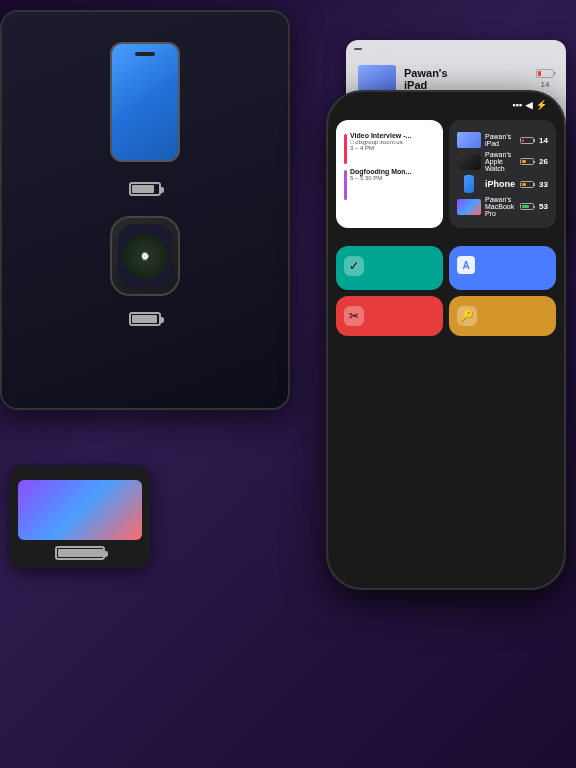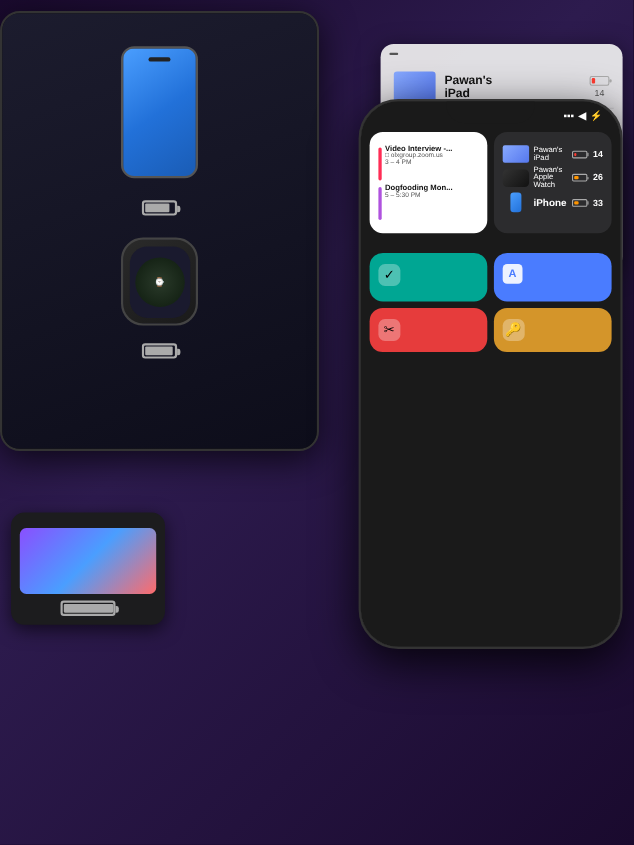--- a/index.html
+++ b/index.html
@@ -668,20 +668,28 @@
           <div class="bat-device-pct">26</div>
         </div>
         <div class="bat-device-row">
           <div class="bat-device-img-sm" style="background:linear-gradient(135deg,#4a9eff,#2271d9);border-radius:3px;width:10px;height:18px;margin:0 7px;"></div>
           <div class="bat-device-name-sm" style="font-size:9px;font-weight:700;">iPhone</div>
           <div class="bat-icon-sm">
               <div class="bat-fill-sm" style="width:32%;background:#ff9500;"></div>
             </div>
           <div class="bat-device-pct">33</div>
         </div>
+        <div class="bat-device-row">
+          <div class="bat-device-img-sm" style="background:linear-gradient(135deg,#8a4fff,#4a9eff,#ff6b6b);"></div>
+          <div class="bat-device-name-sm">Pawan's MacBook Pro</div>
+          <div class="bat-icon-sm">
+              <div class="bat-fill-sm" style="width:55%;background:#34c759;"></div>
+            </div>
+          <div class="bat-device-pct">53</div>
+        </div>
       </div>
     </div>
 
     <div style="display:grid;grid-template-columns:1fr 1fr;padding:0 8px;">
       <div class="widget-label"></div>
       <div class="widget-label"></div>
     </div>
 
     <div class="action-widgets">
       <div class="action-btn teal">

